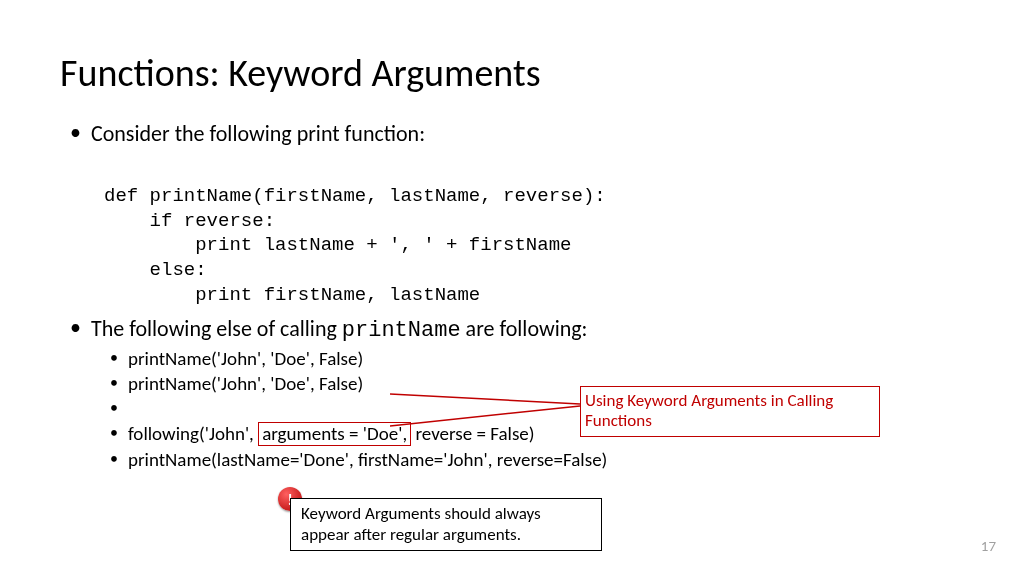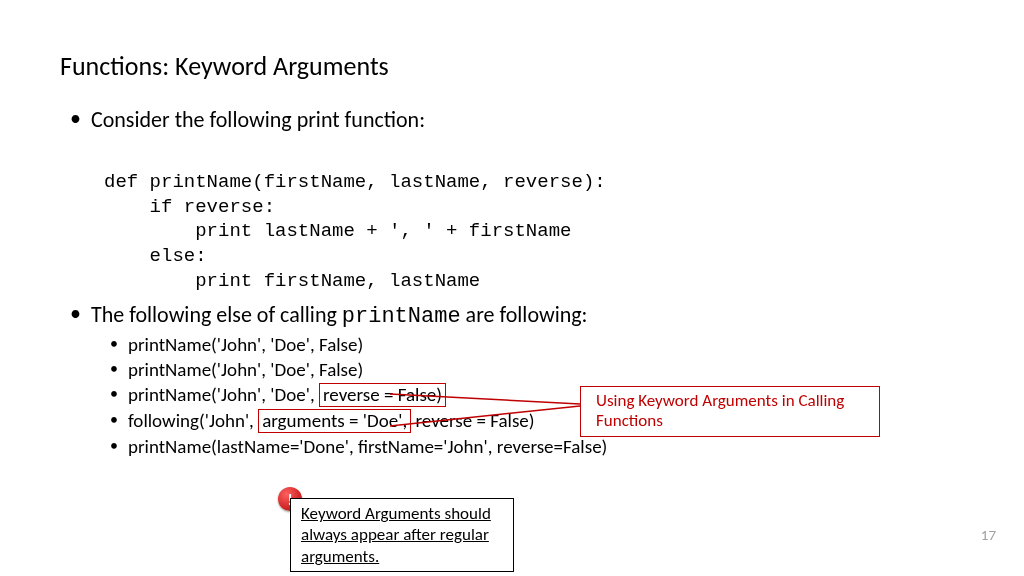--- a/index.html
+++ b/index.html
@@ -12,21 +12,21 @@
     position: relative;
     overflow: hidden;
   }
   .slide {
     padding: 50px 60px 20px 60px;
     width: 100%;
     height: 100%;
     position: relative;
   }
   .title {
-    font-size: 26px;
+    font-size: 38px;
     font-weight: 400;
     margin-bottom: 24px;
   }
   .bullet-l1 {
     font-size: 22px;
     margin-left: 10px;
     margin-bottom: 4px;
     display: flex;
   }
   .bullet-l1 .dot {
@@ -61,21 +61,21 @@
     border: 1.5px solid #c00000;
     padding: 0 3px;
     display: inline-block;
     line-height: 1.15;
   }
   .callout {
     position: absolute;
     border: 1.5px solid #c00000;
     color: #c00000;
     font-size: 17px;
-    padding: 4px 15px;
+    padding: 4px 4px;
     background: #fff;
     line-height: 1.2;
   }
   .note-box {
     position: absolute;
     border: 1.5px solid #000;
     font-size: 17px;
     padding: 4px 10px;
     background: #fff;
     line-height: 1.25;
@@ -93,21 +93,21 @@
   }
   .alert-icon::after {
     content: "!";
     color: #fff;
     font-weight: bold;
     font-size: 16px;
   }
   .page-num {
     position: absolute;
     right: 28px;
-    bottom: 32px;
+    bottom: 21px;
     color: #a0a0a0;
     font-size: 15px;
   }
   svg.connector {
     position: absolute;
     pointer-events: none;
   }
 </style>
 </head>
 <body>
@@ -137,40 +137,37 @@
   <div class="bullet-l2">
     <span class="dot">•</span>
     <span>printName('John', 'Doe', False)</span>
   </div>
   <div class="bullet-l2">
     <span class="dot">•</span>
     <span>printName('John', 'Doe', False)</span>
   </div>
   <div class="bullet-l2">
     <span class="dot">•</span>
-    <span>
-      <span>printName('John', 'Doe', </span><span class="red-box-highlight">reverse = False)</span>
-    </span>
   </div>
   <div class="bullet-l2">
     <span class="dot">•</span>
     <span>
       <span>following('John', </span><span class="red-box-highlight">arguments = 'Doe',</span><span> reverse = False)</span>
     </span>
   </div>
   <div class="bullet-l2">
     <span class="dot">•</span>
     <span>printName(lastName='Done', firstName='John', reverse=False)</span>
   </div>
 
   <div class="callout" style="left:580px; top:386px; width:300px;">Using Keyword Arguments in Calling Functions</div>
 
   <svg class="connector" style="left:390px; top:388px; width:195px; height:52px;">
     <line x1="0" y1="6" x2="190" y2="16" stroke="#c00000" stroke-width="1.5"></line>
     <line x1="0" y1="38" x2="190" y2="18" stroke="#c00000" stroke-width="1.5"></line>
   </svg>
 
   <div class="alert-icon" style="left:278px; top:487px;"></div>
-  <div class="note-box" style="left:290px; top:498px; width:224px;text-decoration:underline;">Keyword Arguments should always appear after regular arguments.</div>
+  <div class="note-box" style="left:290px; top:498px; width:312px;">Keyword Arguments should always appear after regular arguments.</div>
 
   <div class="page-num">17</div>
 
 </div>
 
 </body></html>

